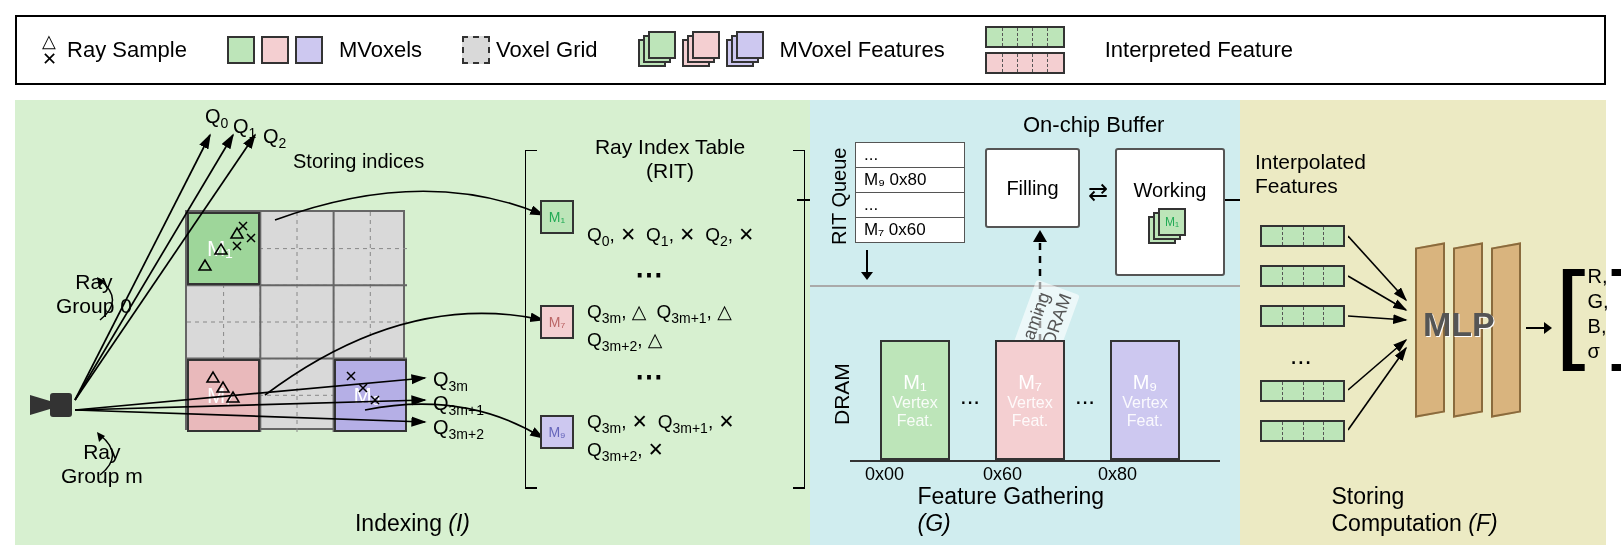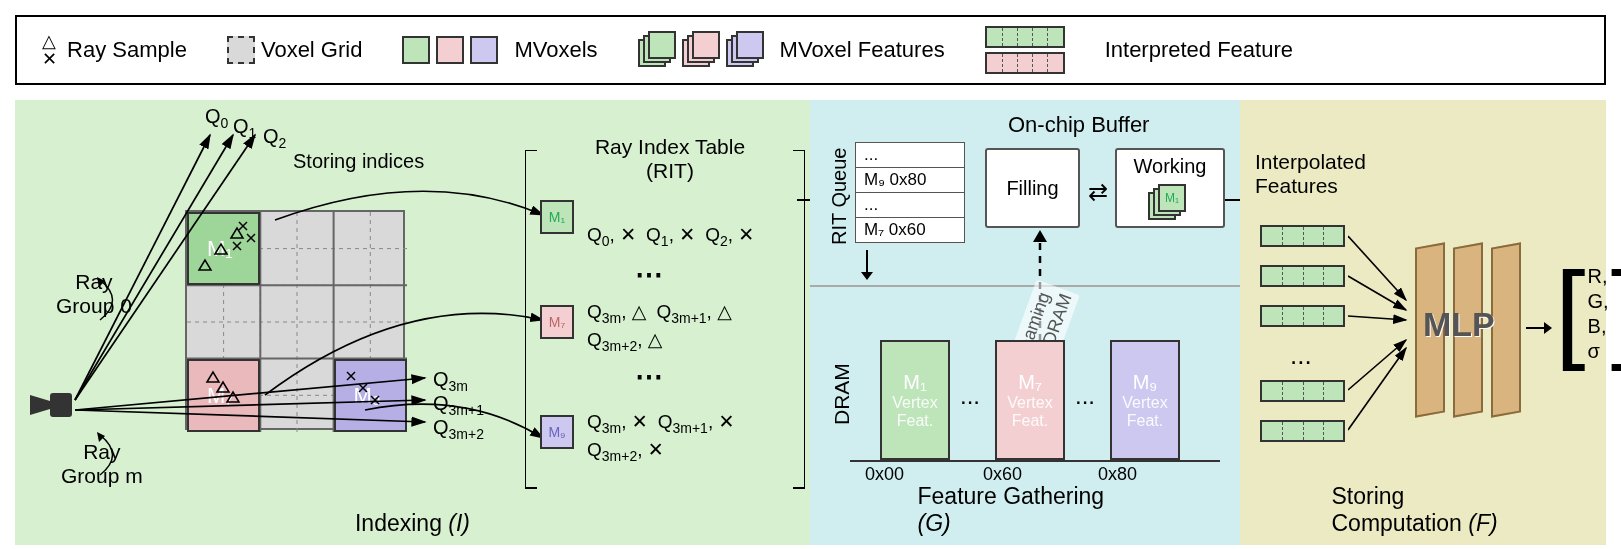--- a/index.html
+++ b/index.html
@@ -72,28 +72,28 @@
 
   <div class="legend">
     <div class="legend-item">
       <span class="legend-icons">
         <span>△</span>
           <span>✕</span>
       </span>
       <span>Ray Sample</span>
     </div>
     <div class="legend-item">
-      <span class="sq gray-f" style="border-style:dashed"></span>
-      <span>Voxel Grid</span>
-    </div>
-    <div class="legend-item">
       <span class="sq green-f"></span>
       <span class="sq pink-f"></span>
       <span class="sq blue-f"></span>
       <span style="margin-left:10px">MVoxels</span>
+    </div>
+    <div class="legend-item">
+      <span class="sq gray-f" style="border-style:dashed"></span>
+      <span>Voxel Grid</span>
     </div>
     <div class="legend-item">
       <span class="sq-stack">
           <span class="s1 green-f"></span>
           <span class="s2 green-f"></span>
           <span class="s3 green-f"></span>
         </span>
       <span class="sq-stack">
           <span class="s1 pink-f"></span>
           <span class="s2 pink-f"></span>
@@ -287,36 +287,36 @@
   <svg style="position:absolute;left:797px;top:190px" width="30" height="20">
     <line x1="0" y1="10" x2="22" y2="10" stroke="#000" stroke-width="2"></line>
       <polygon points="22,4 30,10 22,16" fill="#000"></polygon>
   </svg>
 
   <div class="panel-G">
     <div class="label-panel">
       <span>Feature Gathering </span><span class="italic">(G)</span>
     </div>
 
-    <div style="position:absolute;left:198px;top:12px;font-size:22px">On-chip Buffer</div>
+    <div style="position:absolute;left:213px;top:12px;font-size:22px">On-chip Buffer</div>
     <div class="ritq-label" style="left:18px;top:145px">RIT Queue</div>
     <div class="dram-label" style="left:20px;top:325px">DRAM</div>
 
     <div class="table" style="left:45px;top:42px;width:110px">
       <div class="row">...</div>
       <div class="row">M₉  0x80</div>
       <div class="row">...</div>
       <div class="row" style="border-bottom:none">M₇  0x60</div>
     </div>
 
     <div class="buf-box" style="left:175px;top:48px;width:95px;height:80px">
         <span>Filling</span>
       </div>
     <span style="position:absolute;left:278px;top:78px;font-size:24px">⇄</span>
-    <div class="buf-box" style="left:305px;top:48px;width:110px;height:80px;flex-direction:column">
+    <div class="buf-box" style="left:305px;top:48px;width:110px;height:128px;flex-direction:column">
       <span>Working</span>
       <span class="sq-stack" style="margin-top:6px">
           <span class="s1 green-f"></span>
           <span class="s2 green-f"></span>
           <span class="s3 green-f" style="display:flex;align-items:center;justify-content:center;font-size:12px;color:#2a5">M₁</span>
         </span>
     </div>
 
     <svg style="position:absolute;left:45px;top:150px" width="25" height="30">
       <line x1="12" y1="0" x2="12" y2="22" stroke="#000" stroke-width="2"></line>

